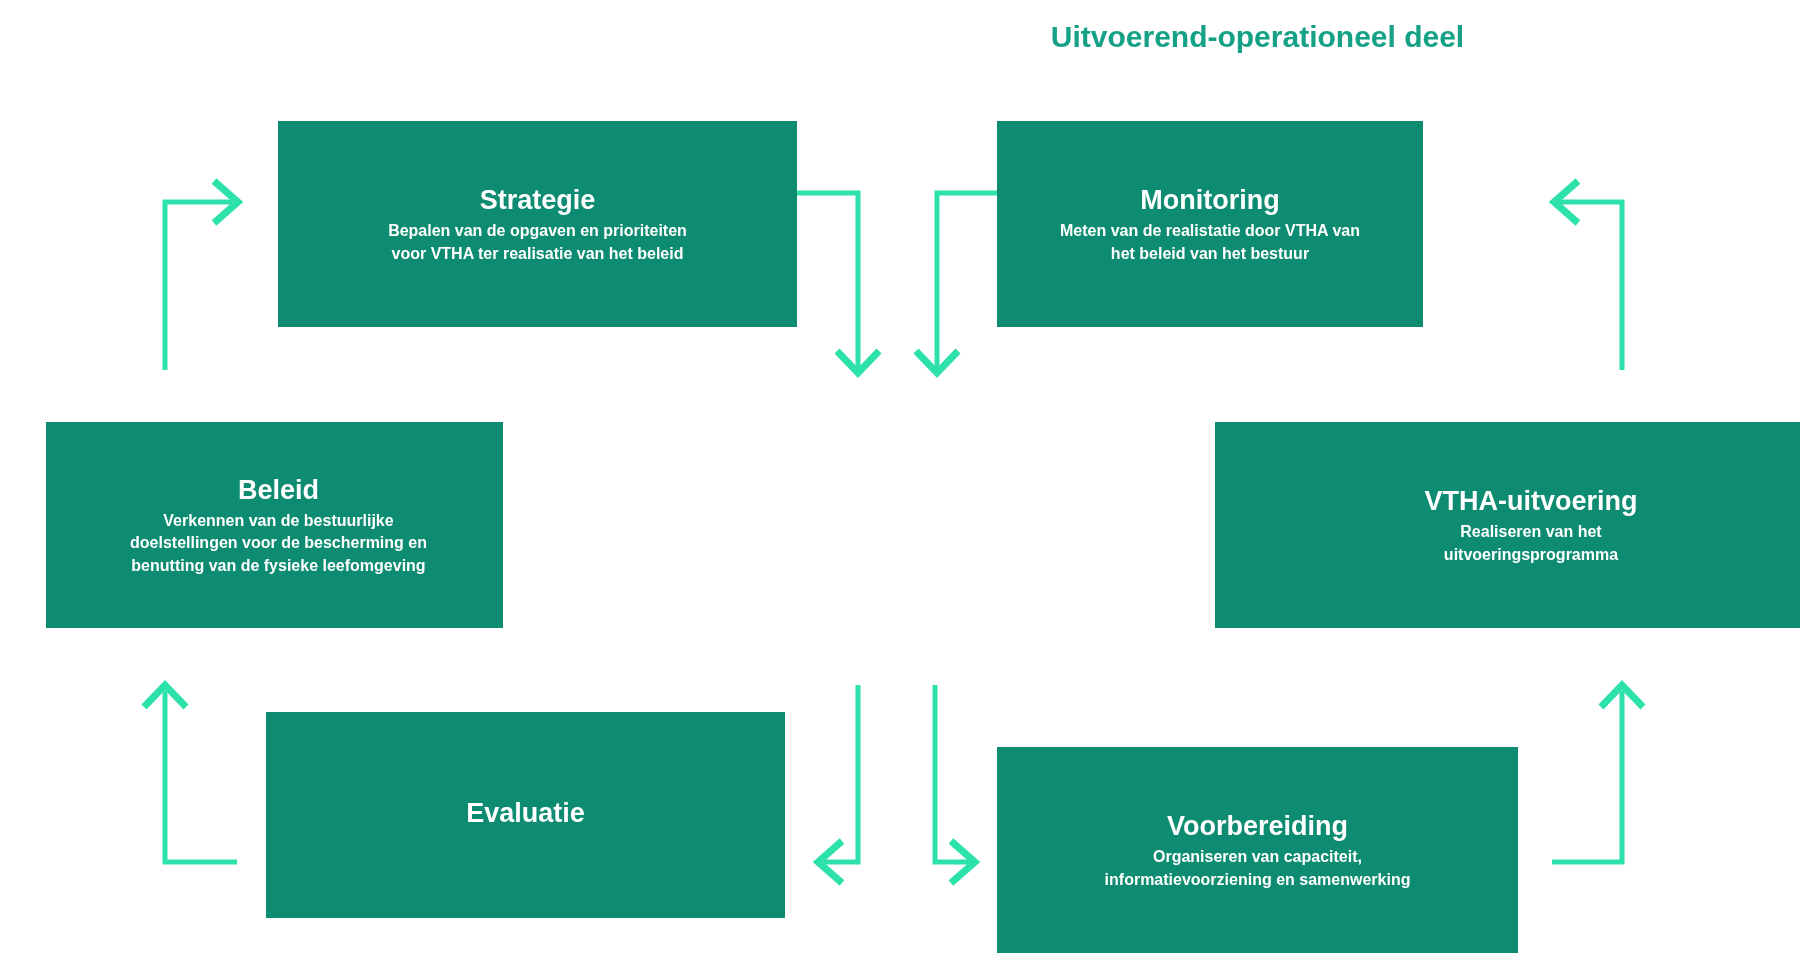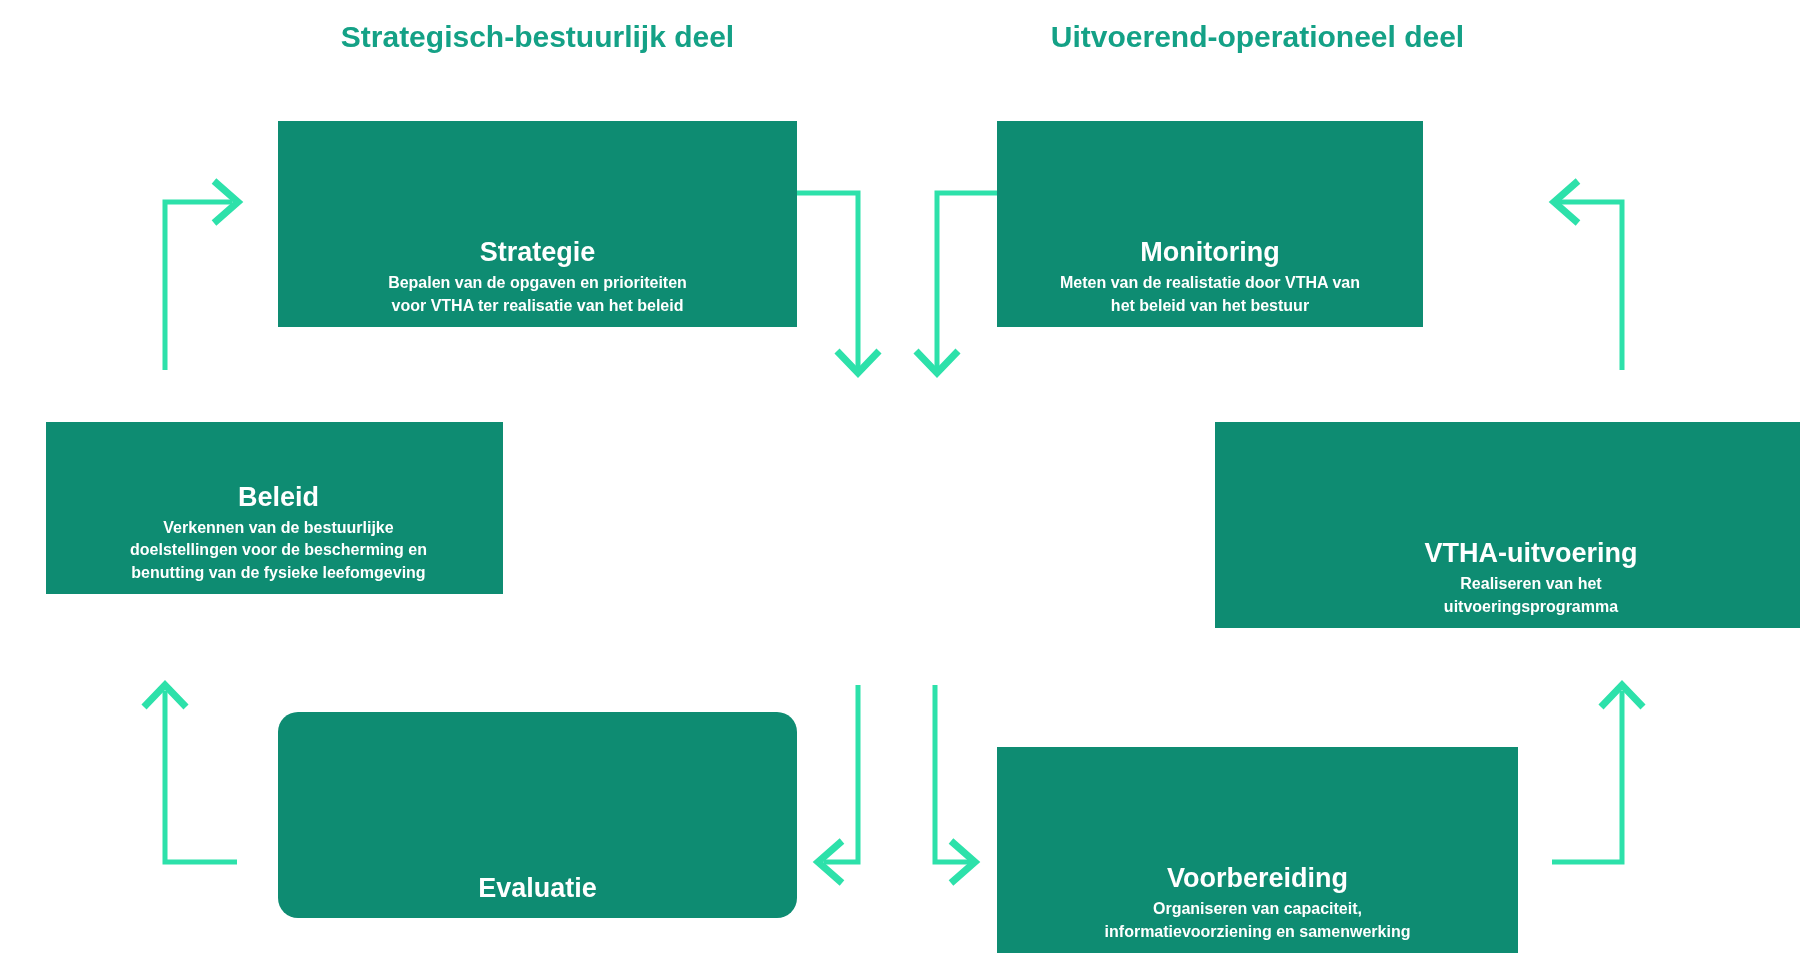--- a/index.html
+++ b/index.html
@@ -20,21 +20,21 @@
     position:absolute;top:20px;
     text-align:center;
     font-size:30px;font-weight:700;
     color:var(--heading-text);
     letter-spacing:0px;
   }
   .box{
     position:absolute;
     background:var(--box-fill);
     color:var(--box-text);
-    display:flex;flex-direction:column;justify-content:flex-end;align-items:center;
+    display:flex;flex-direction:column;justify-content:center;align-items:center;
     text-align:center;
     padding:10px 16px;
     box-sizing:border-box;
   }
   .box-title{
     font-size:27px;font-weight:700;line-height:1.3;
     margin-bottom:2px;
   }
   .box-desc{
     font-size:16px;font-weight:700;line-height:1.4;
@@ -42,50 +42,49 @@
   }
   .arrows{position:absolute;left:0;top:0;width:1800px;height:968px;pointer-events:none;}
   .arrow-line{fill:none;stroke:var(--arrow);stroke-width:5;stroke-linecap:butt;stroke-linejoin:miter;}
   .arrow-head{fill:none;stroke:var(--arrow);stroke-width:7;stroke-linecap:butt;stroke-linejoin:miter;}
 </style>
 </head>
 <body>
 
 <div class="canvas">
 
-  <div class="col-header" style="left:278px;width:519px;">Strategisch-bestuurlijk deel</div>
   <div class="col-header" style="left:997px;width:521px;">Uitvoerend-operationeel deel</div>
 
   <div class="box" style="left:278px;top:121px;width:519px;height:206px;">
     <div class="box-title">Strategie</div>
     <div class="box-desc">Bepalen van de opgaven en prioriteiten
 voor VTHA ter realisatie van het beleid</div>
   </div>
 
   <div class="box" style="left:997px;top:121px;width:426px;height:206px;">
     <div class="box-title">Monitoring</div>
     <div class="box-desc">Meten van de realistatie door VTHA van
 het beleid van het bestuur</div>
   </div>
 
-  <div class="box" style="left:46px;top:422px;width:457px;height:172px;padding-left:24px;">
+  <div class="box" style="left:46px;top:422px;width:457px;height:206px;padding-left:24px;">
     <div class="box-title">Beleid</div>
     <div class="box-desc">Verkennen van de bestuurlijke
 doelstellingen voor de bescherming en
 benutting van de fysieke leefomgeving</div>
   </div>
 
 
   <div class="box" style="left:1215px;top:422px;width:632px;height:206px;">
     <div class="box-title">VTHA-uitvoering</div>
     <div class="box-desc">Realiseren van het
 uitvoeringsprogramma</div>
   </div>
 
-  <div class="box" style="left:278px;top:712px;width:519px;height:206px;border-radius:20px;">
+  <div class="box" style="left:266px;top:712px;width:519px;height:206px;">
     <div class="box-title">Evaluatie</div>
   </div>
 
   <div class="box" style="left:997px;top:712px;width:521px;height:206px;margin-top:35px;">
     <div class="box-title">Voorbereiding</div>
     <div class="box-desc">Organiseren van capaciteit,
 informatievoorziening en samenwerking</div>
   </div>
 
   <svg class="arrows" viewBox="0 0 1800 968">

